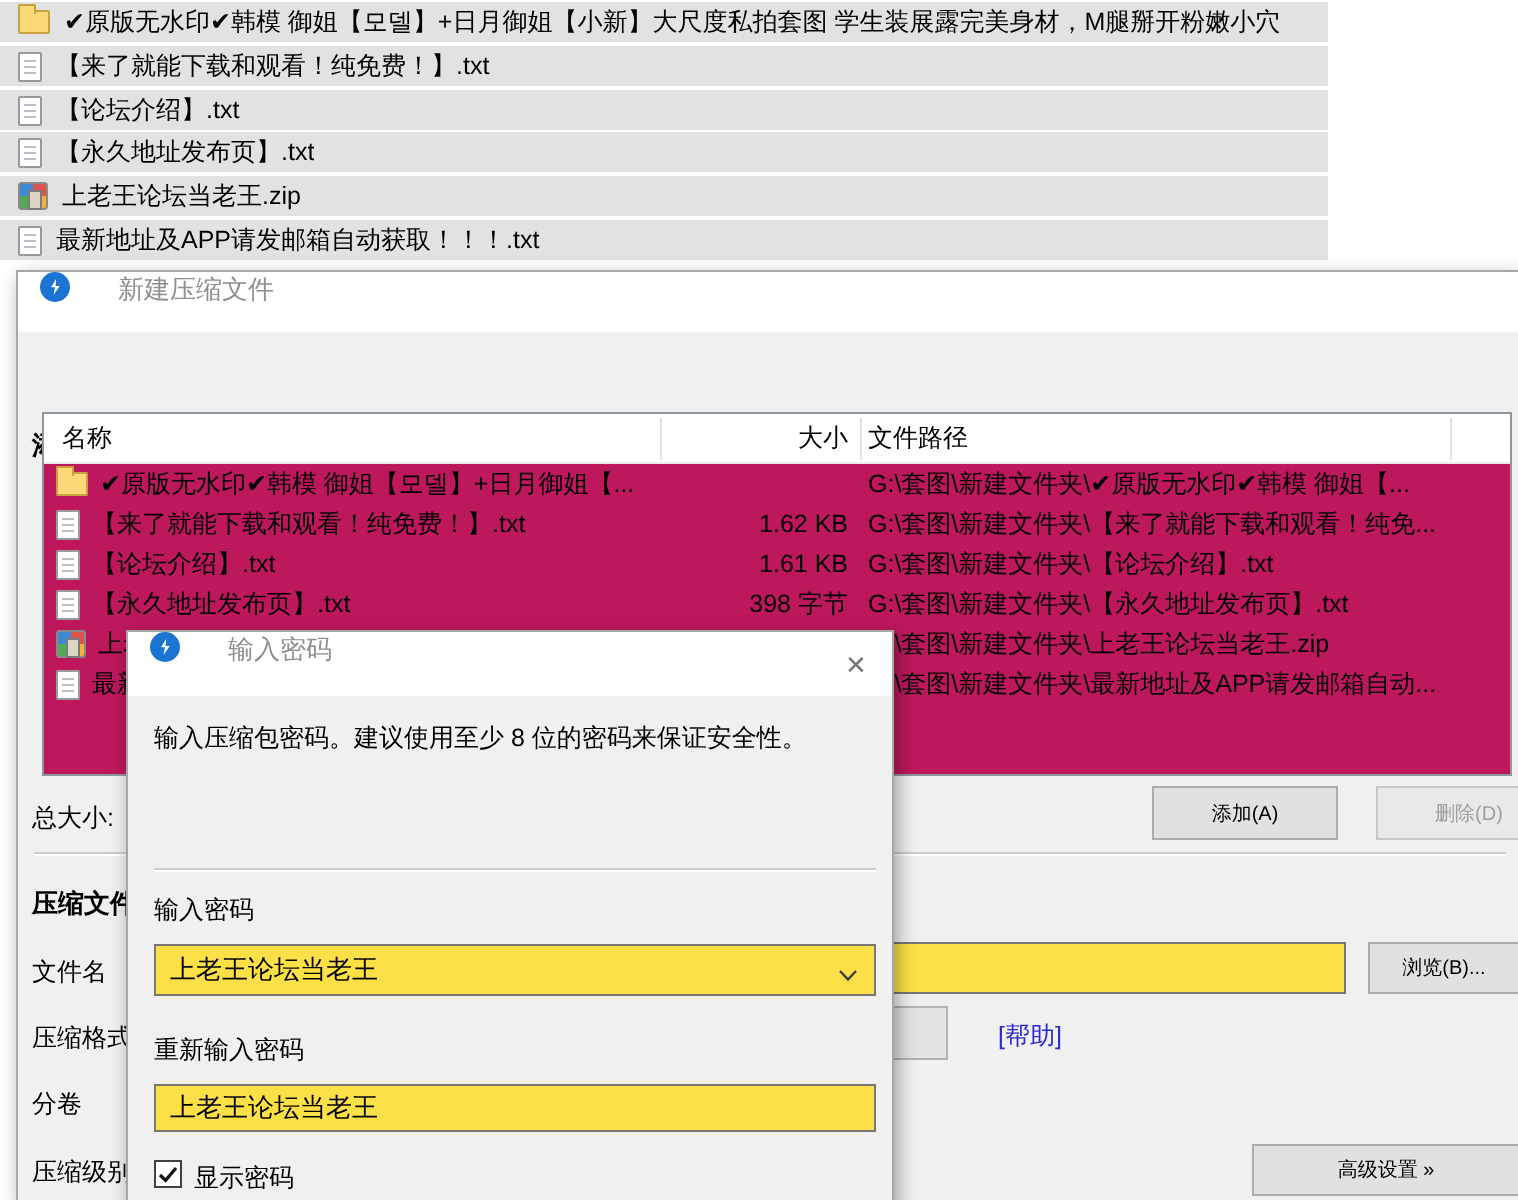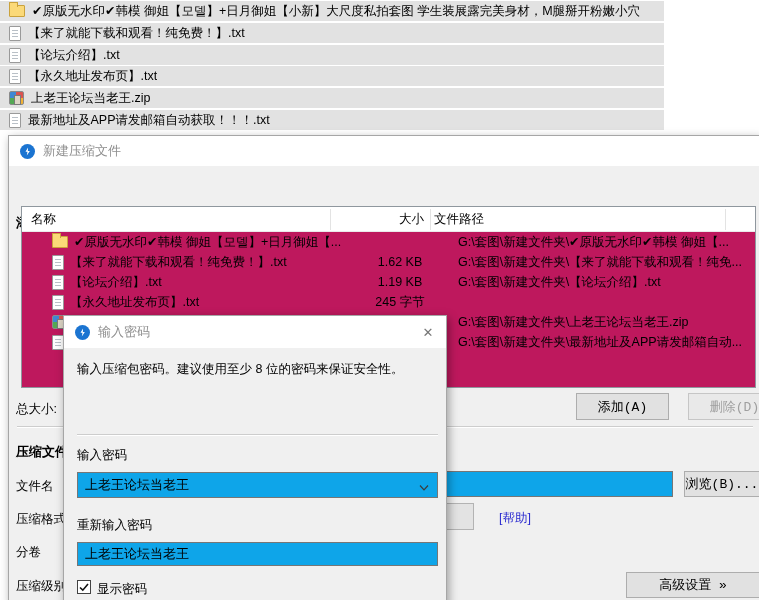--- a/index.html
+++ b/index.html
@@ -25,51 +25,51 @@
             background:conic-gradient(#d9534f 0 25%, #f2b234 25% 50%, #54a954 50% 75%, #3f88d4 75%); }
   .icon-zip::after { content:""; position:absolute; left:4px; top:3px; width:5px; height:8px;
             background:#ddd6c6; border:1px solid #7a7a7a; }
   .app-icon { width:15px; height:15px; border-radius:50%; background:#1b74d1;
             display:inline-flex; align-items:center; justify-content:center; flex:0 0 auto; }
 
   
   .dlg { position:absolute; background:#f0f0f0; border:1px solid #a6a6a6;
          box-shadow:2px 3px 9px rgba(0,0,0,.35); }
   .titlebar { position:absolute; left:0; top:0; right:0; background:#fff;
-              display:flex; align-items:center; padding-left:11px; gap:8px; }
+              display:flex; padding-left:11px; gap:24px; }
   .dlg-title { font-size:13px; color:#8f8f8f; }
   .close-btn { position:absolute; top:5px; width:28px; height:22px; display:flex;
                align-items:center; justify-content:center; color:#777; font-size:13px; }
   .sec-hd { position:absolute; font-weight:bold; font-size:13px; white-space:nowrap; }
   .lbl { position:absolute; font-size:12.5px; white-space:nowrap; }
   .etched { position:absolute; height:2px; border-top:1px solid #cdcdcd; border-bottom:1px solid #fff; }
-  .btn { position:absolute; background:#e1e1e1; border:1px solid #adadad; font-size:13px;
-         font-family:Liberation Mono, monospace; display:flex; align-items:center; justify-content:center; }
+  .btn { position:absolute; background:#e1e1e1; border:1px solid #adadad; font-size:10px;
+         font-family:Liberation Sans, sans-serif; display:flex; align-items:center; justify-content:center; }
   .btn.disabled { color:#9e9e9e; background:#e9e9e9; border-color:#c6c6c6; }
-  .tbox { position:absolute; background:#0ea5e9; border:1px solid #767676; font-size:13px;
+  .tbox { position:absolute; background:#fde047; border:1px solid #767676; font-size:13px;
           font-family:"Liberation Sans",sans-serif; padding:0 7px; display:flex; align-items:center; }
   input.tbox { outline:none; }
   .combo .chev { position:absolute; right:8px; top:50%; transform:translateY(-40%); }
   .combo-disabled { position:absolute; background:#e3e3e3; border:1px solid #b3b3b3; }
   .link { position:absolute; color:#2b2bd0; font-size:12.5px; text-decoration:none; }
   .cb { position:absolute; width:14px; height:14px; background:#fff; border:1px solid #424242;
         display:flex; align-items:center; justify-content:center; }
 
   
   #listview { position:absolute; left:12px; top:70px; width:735px; height:182px;
               background:#be185d; border:1px solid #8f979e; }
   .lv-header { position:absolute; left:0; top:0; right:0; height:25px; background:#fff;
                border-bottom:1px solid #eaeaea; }
   .lv-hcell { position:absolute; top:0; height:25px; line-height:25px; font-size:12.5px; white-space:nowrap; }
   .lv-vsep { position:absolute; top:2px; height:21px; width:1px; background:#e3e3e3; }
-  .lv-row { position:absolute; left:0; width:685px; height:20px;margin-left:24px; }
+  .lv-row { position:absolute; left:0; width:685px; height:20px; }
   .cell { position:absolute; top:0; height:20px; line-height:20px; white-space:nowrap;
           overflow:hidden; font-size:12.5px; }
   .c-name { left:6px; width:300px; display:flex; align-items:center; gap:6px; }
-  .c-size { left:306px; width:96px; text-align:center; }
+  .c-size { left:306px; width:96px; text-align:right; }
   .c-path { left:412px; width:320px; }
 
   #main-dialog { left:8px; top:135px; width:752px; height:470px; }
   #main-dialog .titlebar { height:30px; }
   #pw-dialog { left:63px; top:315px; width:384px; height:300px; z-index:10; }
   #pw-dialog .titlebar { height:32px; }
 </style>
 </head>
 <body>
 
@@ -136,29 +136,30 @@
             <span class="name">【来了就能下载和观看！纯免费！】.txt</span>
           </div>
           <div class="cell c-size">1.62 KB</div>
           <div class="cell c-path">G:\套图\新建文件夹\【来了就能下载和观看！纯免...</div>
         </div>
         <div class="lv-row" style="top: 65px;">
           <div class="cell c-name">
             <span class="ic icon-txt"></span>
             <span class="name">【论坛介绍】.txt</span>
           </div>
-          <div class="cell c-size">1.19 KB</div>
+          <div class="cell c-size">1.61 KB</div>
           <div class="cell c-path">G:\套图\新建文件夹\【论坛介绍】.txt</div>
         </div>
         <div class="lv-row" style="top: 85px;">
           <div class="cell c-name">
             <span class="ic icon-txt"></span>
             <span class="name">【永久地址发布页】.txt</span>
           </div>
-          <div class="cell c-size">245 字节</div>
+          <div class="cell c-size">398 字节</div>
+          <div class="cell c-path">G:\套图\新建文件夹\【永久地址发布页】.txt</div>
         </div>
         <div class="lv-row" style="top: 105px;">
           <div class="cell c-name">
             <span class="ic icon-zip"></span>
             <span class="name">上老王论坛当老王.zip</span>
           </div>
           <div class="cell c-size"></div>
           <div class="cell c-path">G:\套图\新建文件夹\上老王论坛当老王.zip</div>
         </div>
         <div class="lv-row" style="top: 125px;">

